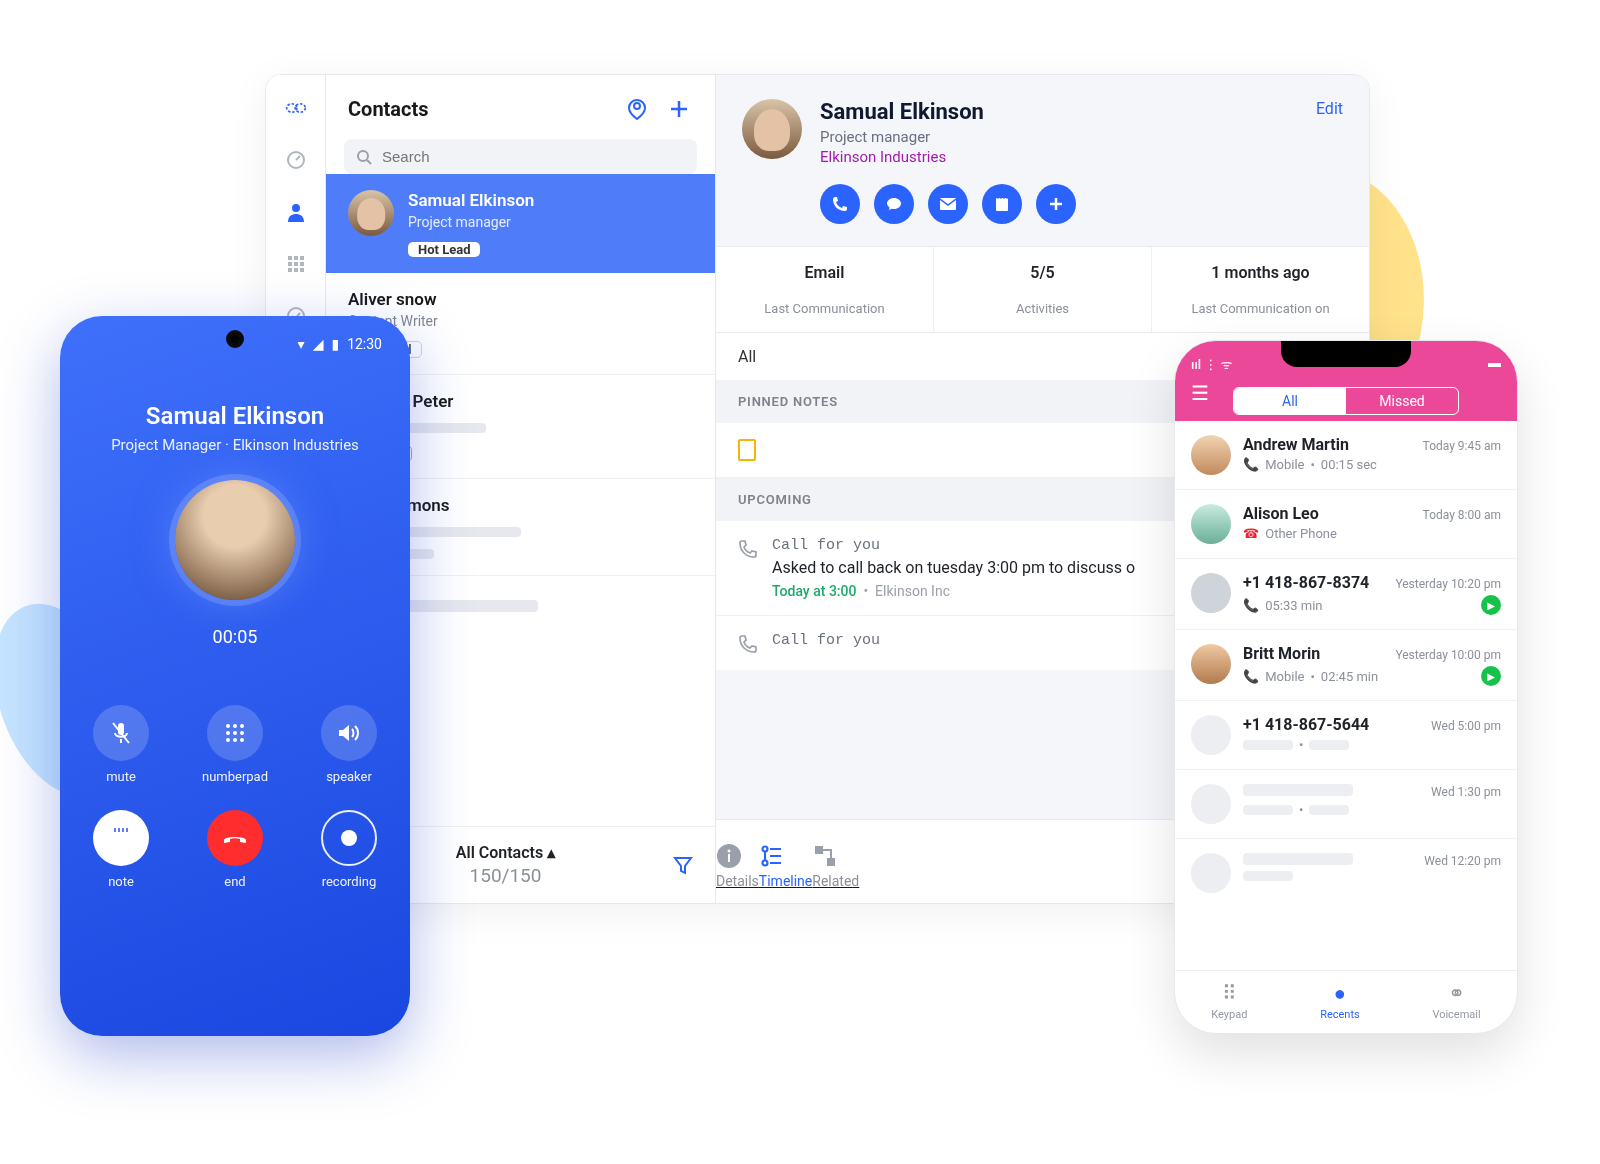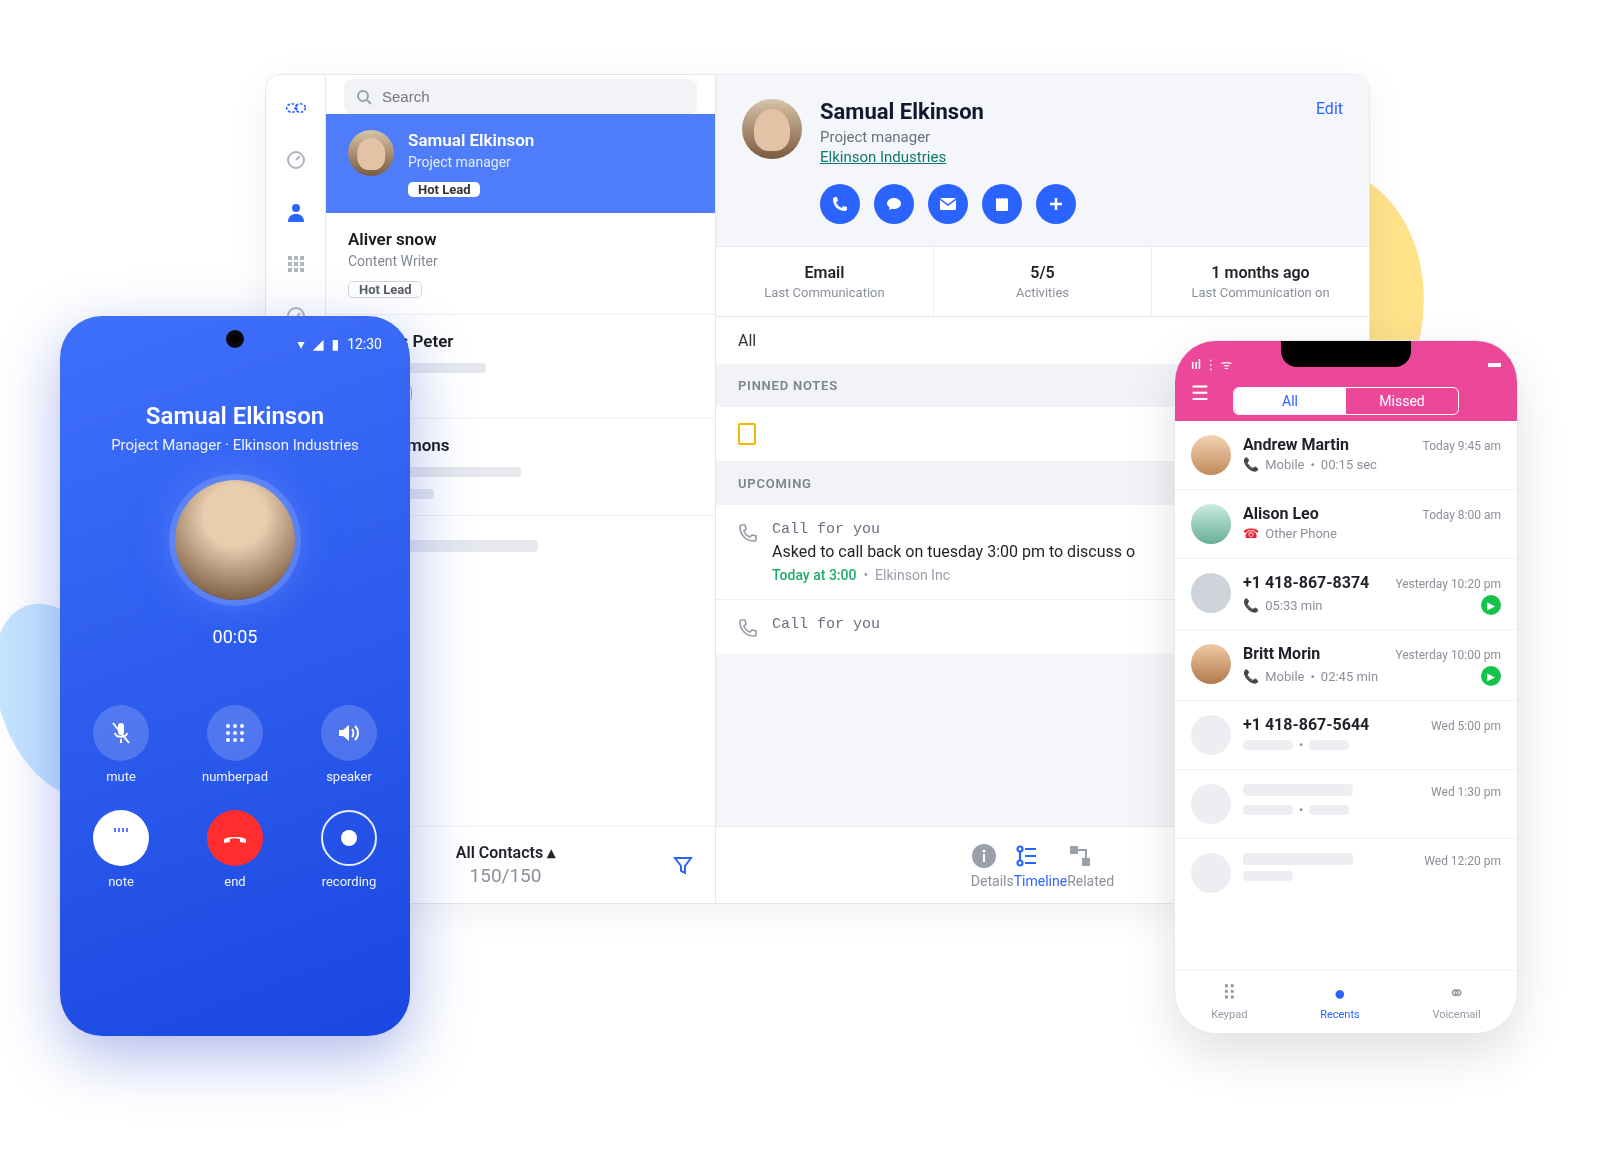--- a/index.html
+++ b/index.html
@@ -162,42 +162,42 @@
 .detail-hdr {
   padding: 24px 26px 18px;
   display: flex;
   gap: 18px;
   position: relative;
 }
 .detail-hdr .avatar { width: 60px; height: 60px; }
 .dh-info {flex:1;}
 .dh-name { font-size: 22px; font-weight: 700; color:#10192f;}
 .dh-role { font-size: 15px; color:#6a7080; margin-top:4px;}
-.dh-company { font-size: 15px; color:#0f766e; margin-top:2px;text-decoration:underline;}
+.dh-company { font-size: 15px; color:#a21caf; margin-top:2px;}
 .edit-link { position:absolute; right:26px; top:24px; color:#2b63ff; font-size:16px;}
 .action-row { display:flex; gap:14px; padding: 0 26px 22px 104px;}
 .action-btn {
   width: 40px; height: 40px; border-radius: 50%;
   background: #2b63ff; color:#fff;
   display:flex; align-items:center; justify-content:center;
   font-size: 17px;
 }
 .stats-bar {
   background:#fff;
   display:flex;
   border-top:1px solid #e7e9ef;
   border-bottom:1px solid #e7e9ef;
 }
 .stat-cell {
   flex:1; text-align:center; padding:16px 8px;
   border-right:1px solid #eef0f3;
 }
 .stat-cell:last-child{border-right:none;}
 .stat-top { font-size:16px; font-weight:600; color:#1f2229;}
-.stat-bot { font-size:13px; color:#8b909b; margin-top:3px;}
+.stat-bot { font-size:13px; color:#8b909b; margin-top:19px;}
 .tab-all { background:#fff; padding:14px 22px; font-size:16px; color:#333;}
 .section-lbl {
   padding: 14px 22px; font-size:13px; color:#7d828d;
   letter-spacing:0.06em; font-weight:600;
   background:#f2f3f6;
 }
 .note-card {
   background:#fff; padding:16px 22px;
   display:flex; gap:14px;
   border-bottom:1px solid #eef0f3;
@@ -218,22 +218,23 @@
 .call-title{font-size:15px; color:#6a7080;font-family:Liberation Mono, monospace;}
 .call-text{font-size:16px; color:#1f2229; margin-top:4px;}
 .call-meta{font-size:14px; margin-top:6px;}
 .call-meta .green{color:#1faa6d; font-weight:500;}
 .call-meta .grey{color:#9aa0ab;}
 .bottom-tabs {
   margin-top:auto;
   background:#fff;
   border-top:1px solid #e7eaef;
   display:flex;
-  justify-content:center;
-  padding:16px 0 14px;
+  justify-content:flex-start;
+  padding:23px 0 14px;
+  text-decoration:underline;
 }
 .btab { text-align:center; color:#8b909b; }
 .btab.active{ color:#2b63ff;}
 .btab .ic{ font-size:24px;}
 .btab .lbl{ font-size:14px; margin-top:4px;}
 
 .android {
   position: absolute;
   left: 60px; top: 316px;
   width: 350px; height: 720px;
@@ -392,20 +393,34 @@
     </div>
     <div class="rail-icon">
       <svg width="20" height="20" viewBox="0 0 20 20">
           <circle cx="10" cy="10" r="8" fill="none" stroke="currentColor" stroke-width="2"></circle>
           <path d="M6 10 L9 13 L14 7" fill="none" stroke="currentColor" stroke-width="2"></path>
         </svg>
     </div>
   </div>
 
   <div class="crm-list">
+    <div class="list-header">
+      <div class="list-title">Contacts</div>
+      <div class="hdr-icon">
+        <svg width="22" height="22" viewBox="0 0 22 22" fill="none" stroke="#2b63ff" stroke-width="2">
+            <circle cx="11" cy="8" r="3"></circle>
+            <path d="M11 2 C6 2 3 6 3 10 C3 15 11 21 11 21 C11 21 19 15 19 10 C19 6 16 2 11 2 Z"></path>
+          </svg>
+      </div>
+      <div class="hdr-icon">
+        <svg width="22" height="22" viewBox="0 0 22 22">
+            <path d="M11 3 V19 M3 11 H19" stroke="#2b63ff" stroke-width="2.5"></path>
+          </svg>
+      </div>
+    </div>
     <div class="search-wrap">
       <svg width="16" height="16" viewBox="0 0 16 16">
           <circle cx="7" cy="7" r="5" fill="none" stroke="#9aa0ab" stroke-width="2"></circle>
           <path d="M11 11 L15 15" stroke="#9aa0ab" stroke-width="2"></path>
         </svg>
       <input placeholder="Search" style="">
     </div>
 
     <div class="contact-row selected">
       <div class="avatar"></div>

